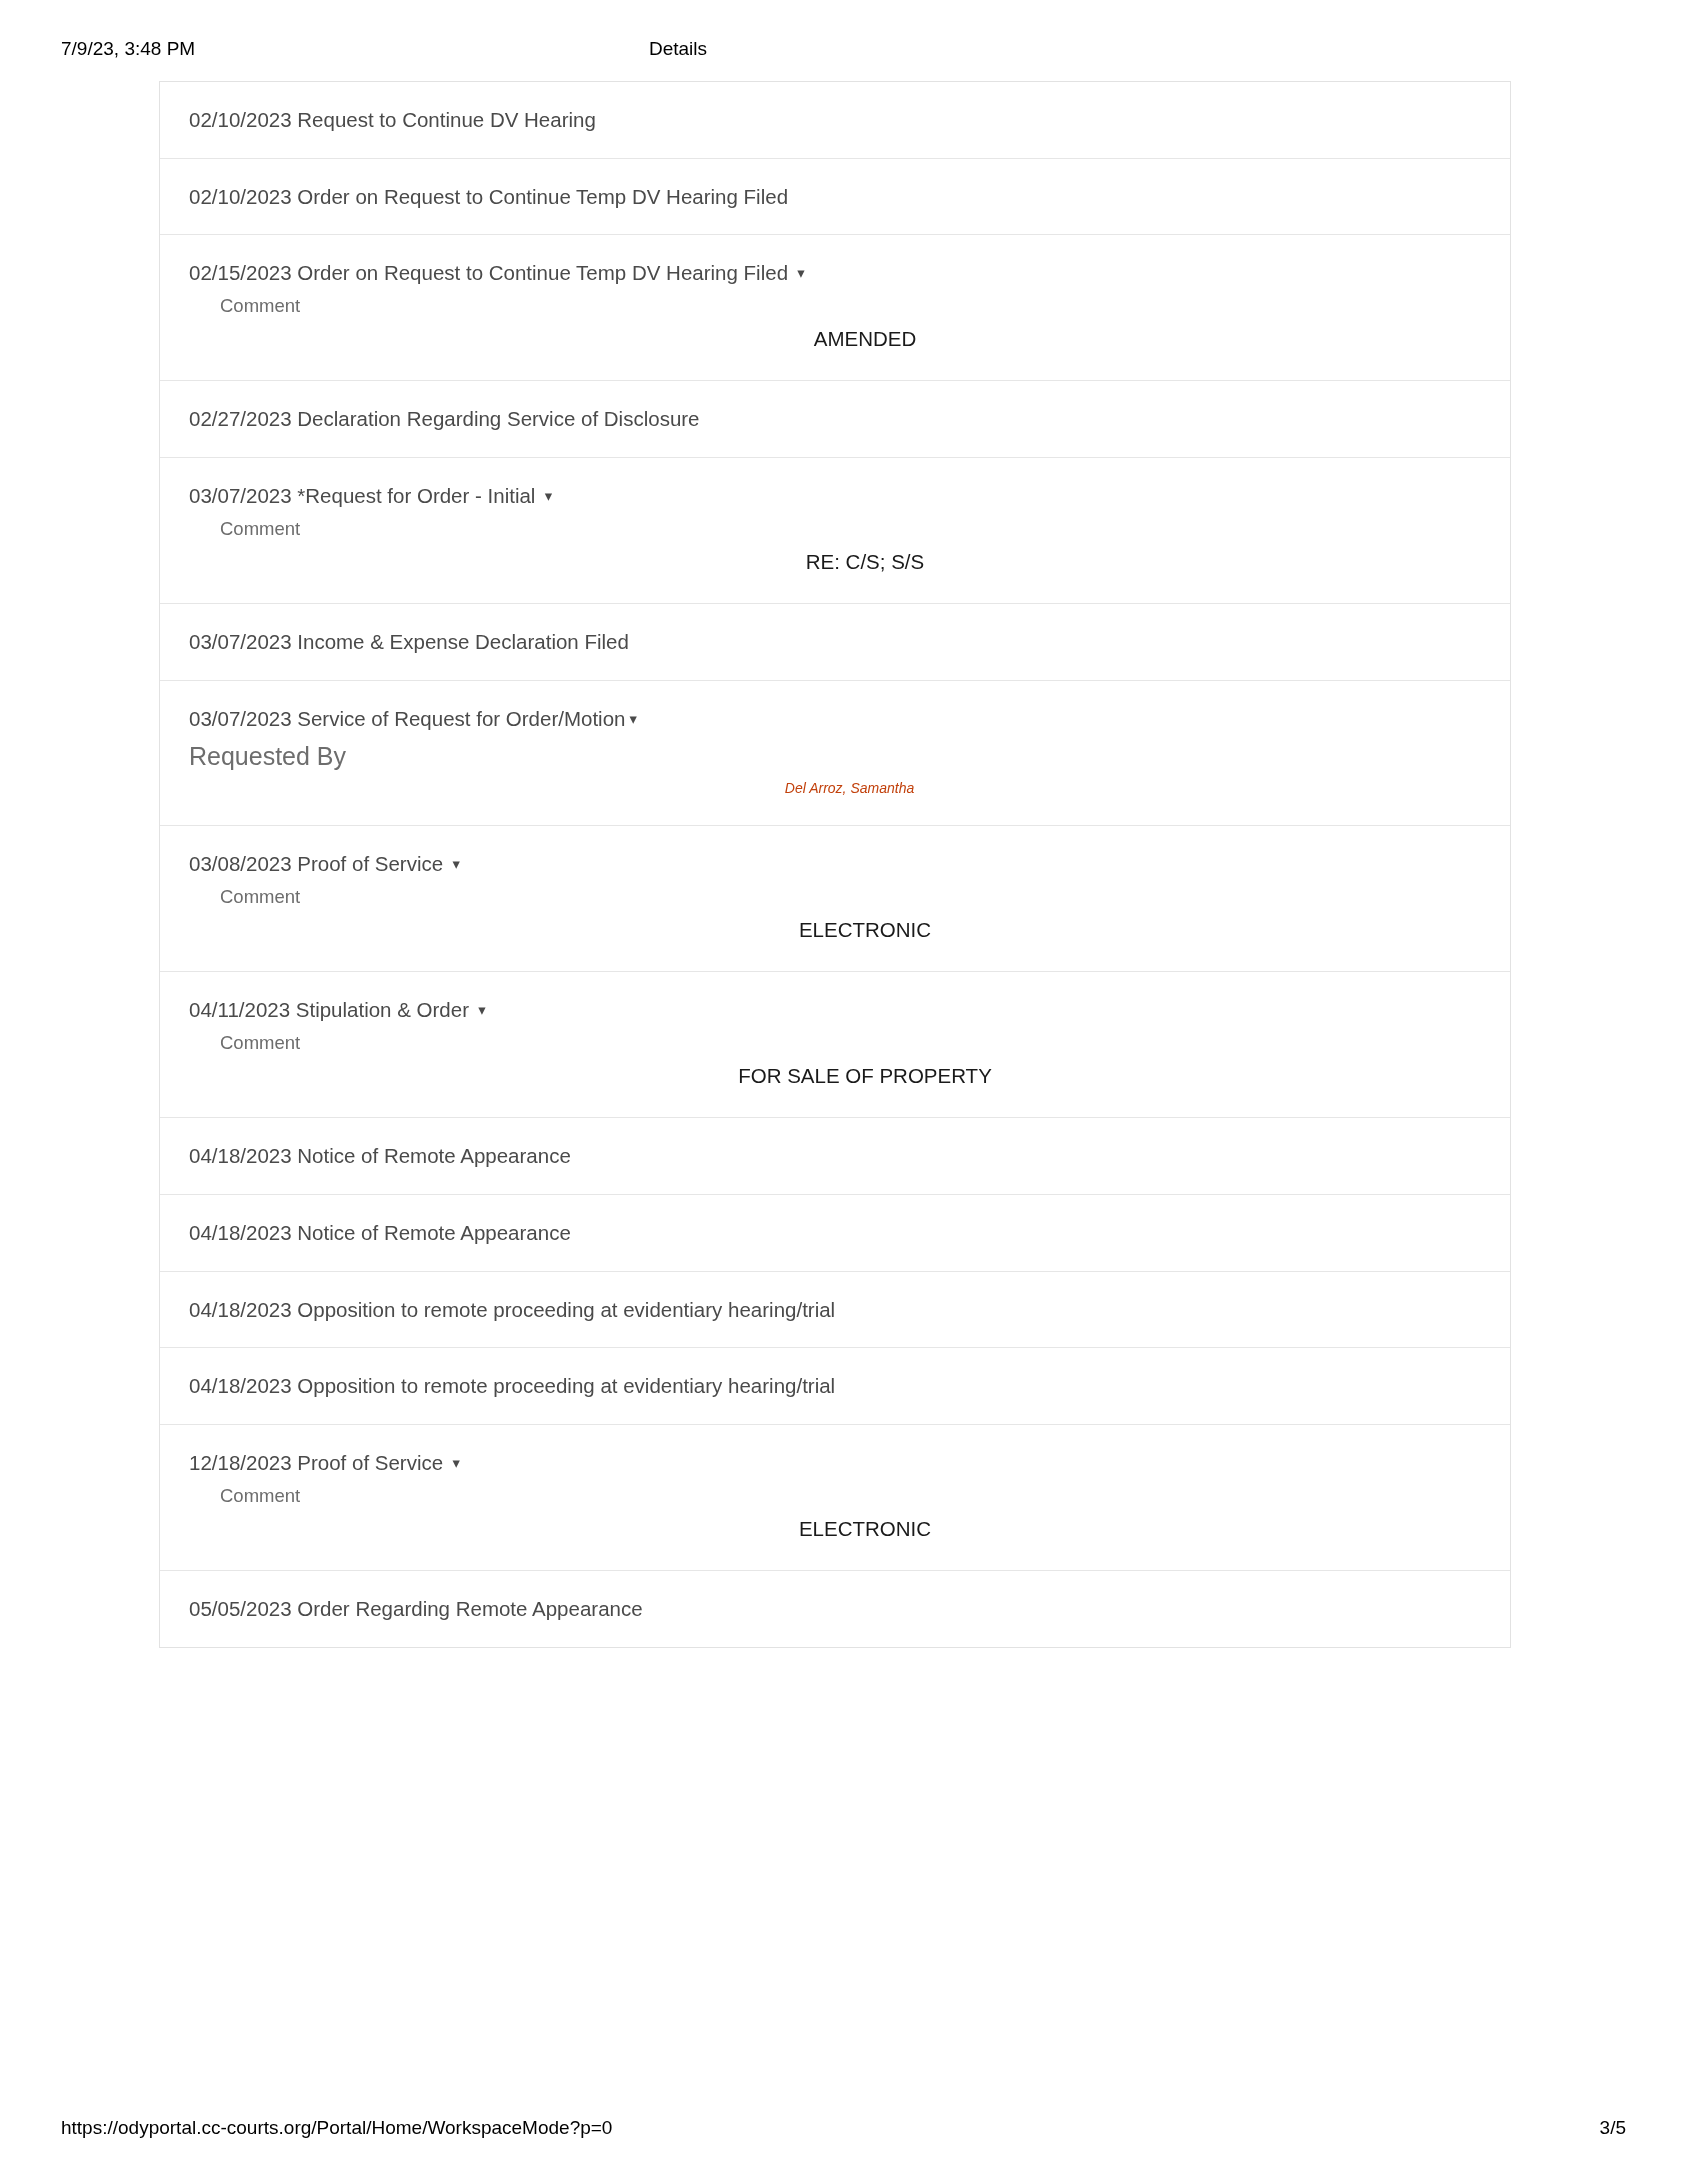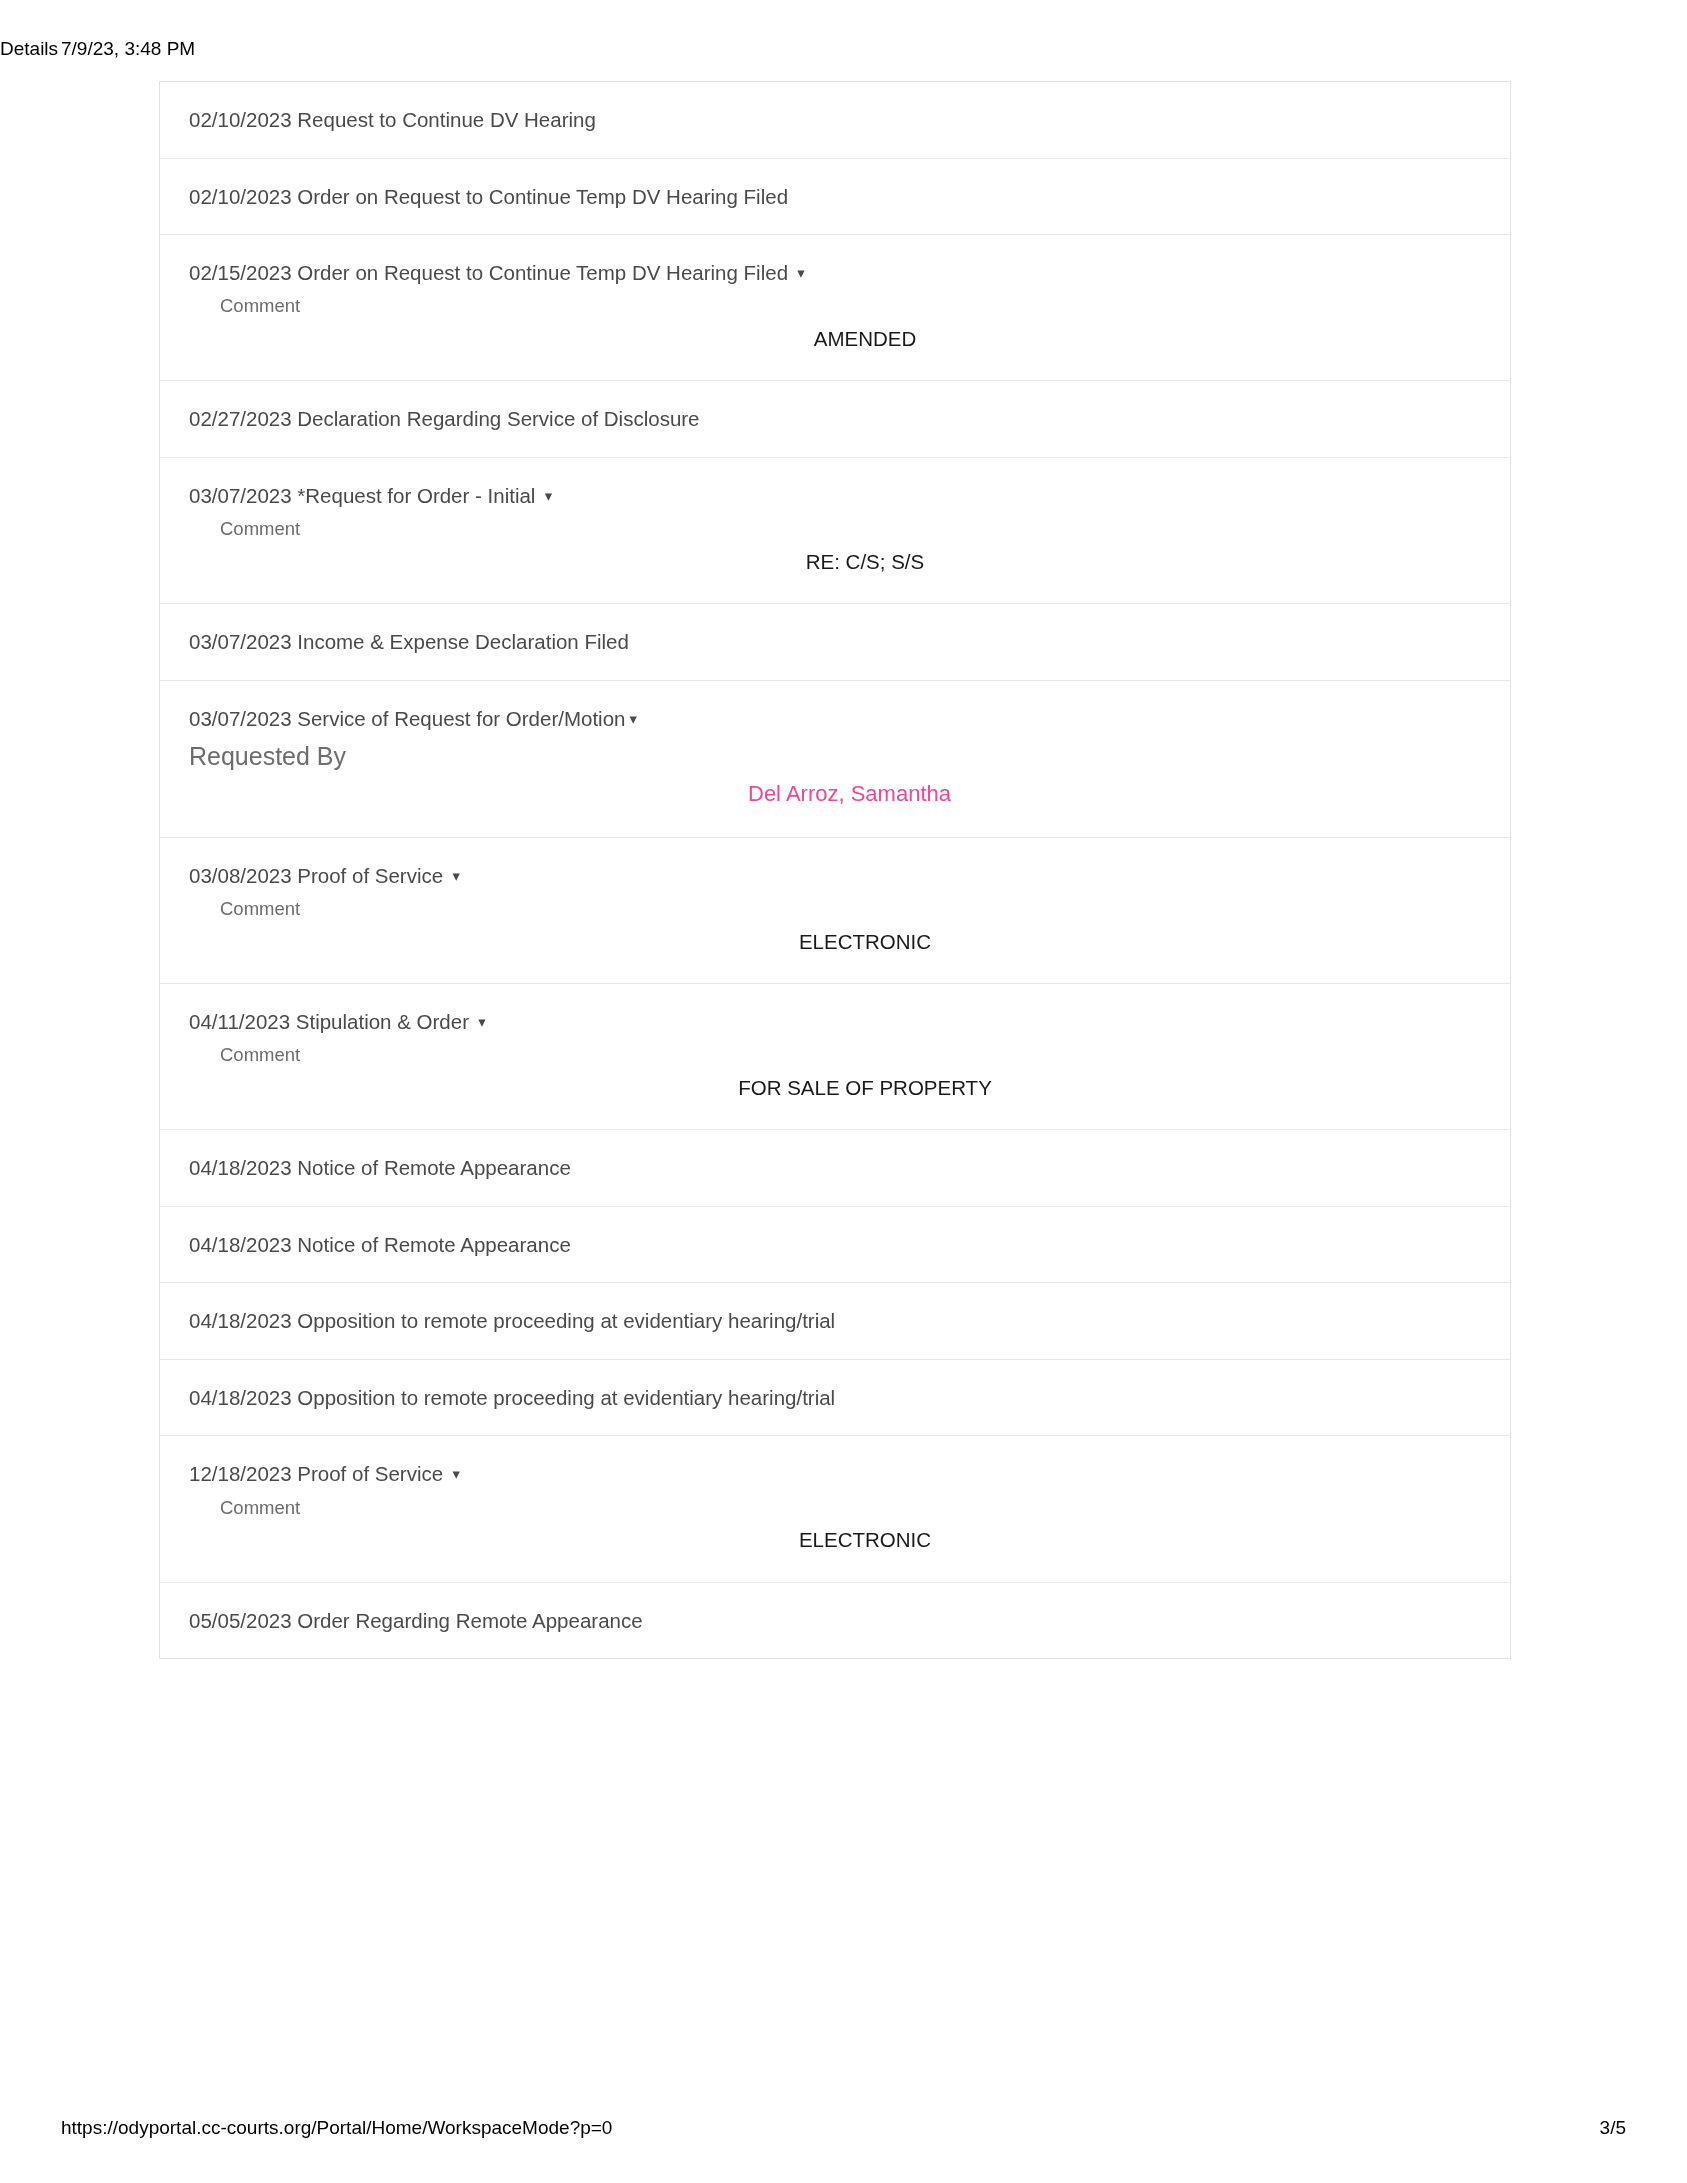--- a/index.html
+++ b/index.html
@@ -37,21 +37,21 @@
     position: absolute;
     left: 61px;
     top: 0;
     white-space: nowrap;
   }
   .print-header .ph-center {
     position: absolute;
     left: 0;
     top: 0;
     width: 1356px;
-    text-align: left;
+    text-align: center;
     white-space: nowrap;
   }
 
   
   .print-footer {
     position: absolute;
     bottom: 40px;
     left: 0;
     width: 1687px;
     height: 26.5px;
@@ -135,22 +135,23 @@
   
   .detail-flush {
     padding: 0 0 26.5px 29px;
   }
   .detail-flush .detail-label {
     font-size: 25px;
     color: #6d6d6d;
     padding-bottom: 2.6px;
   }
   .detail-flush .detail-value {
-    font-size: 22px;
-    color: #ec4899;
+    font-size: 14px;
+    color: #c2410c;
+    font-style: italic;
   }
   .detail-flush .detail-status {
     font-size: 20.5px;
     color: #1a1a1a;
     padding-top: 20px;
   }
 </style>
 </head>
 <body>
 

